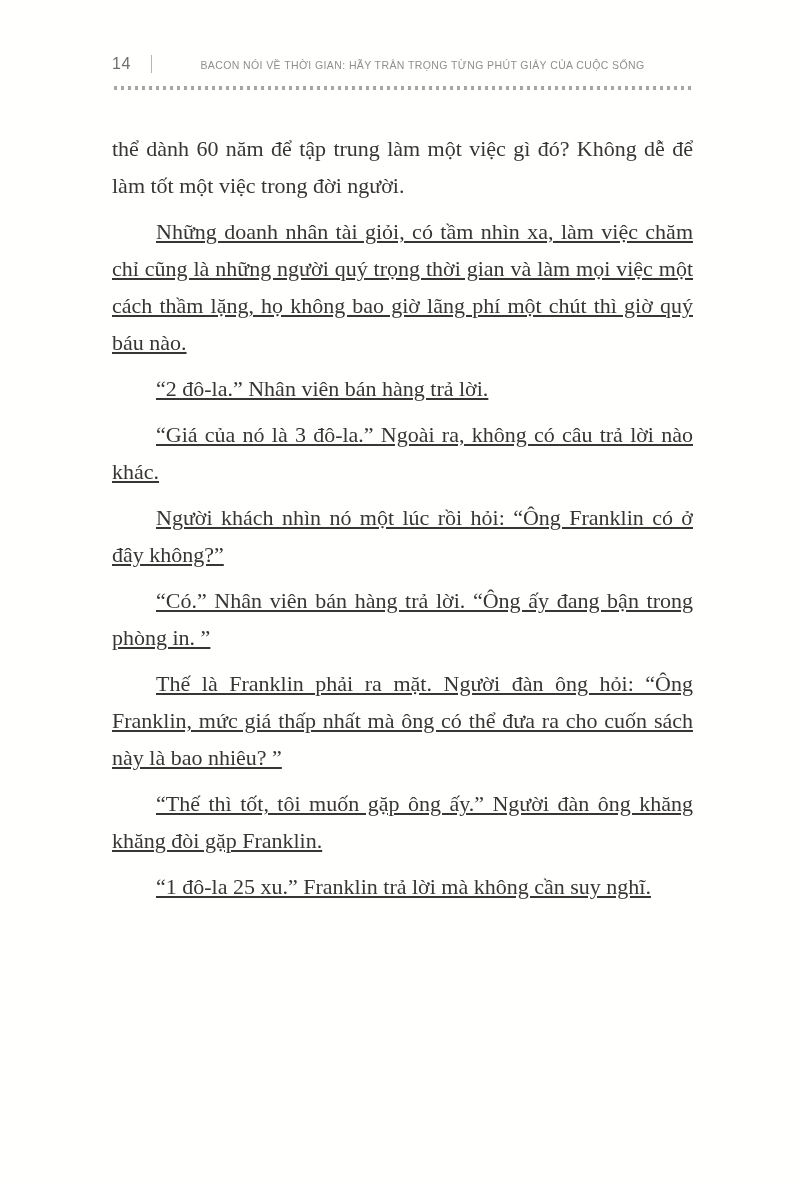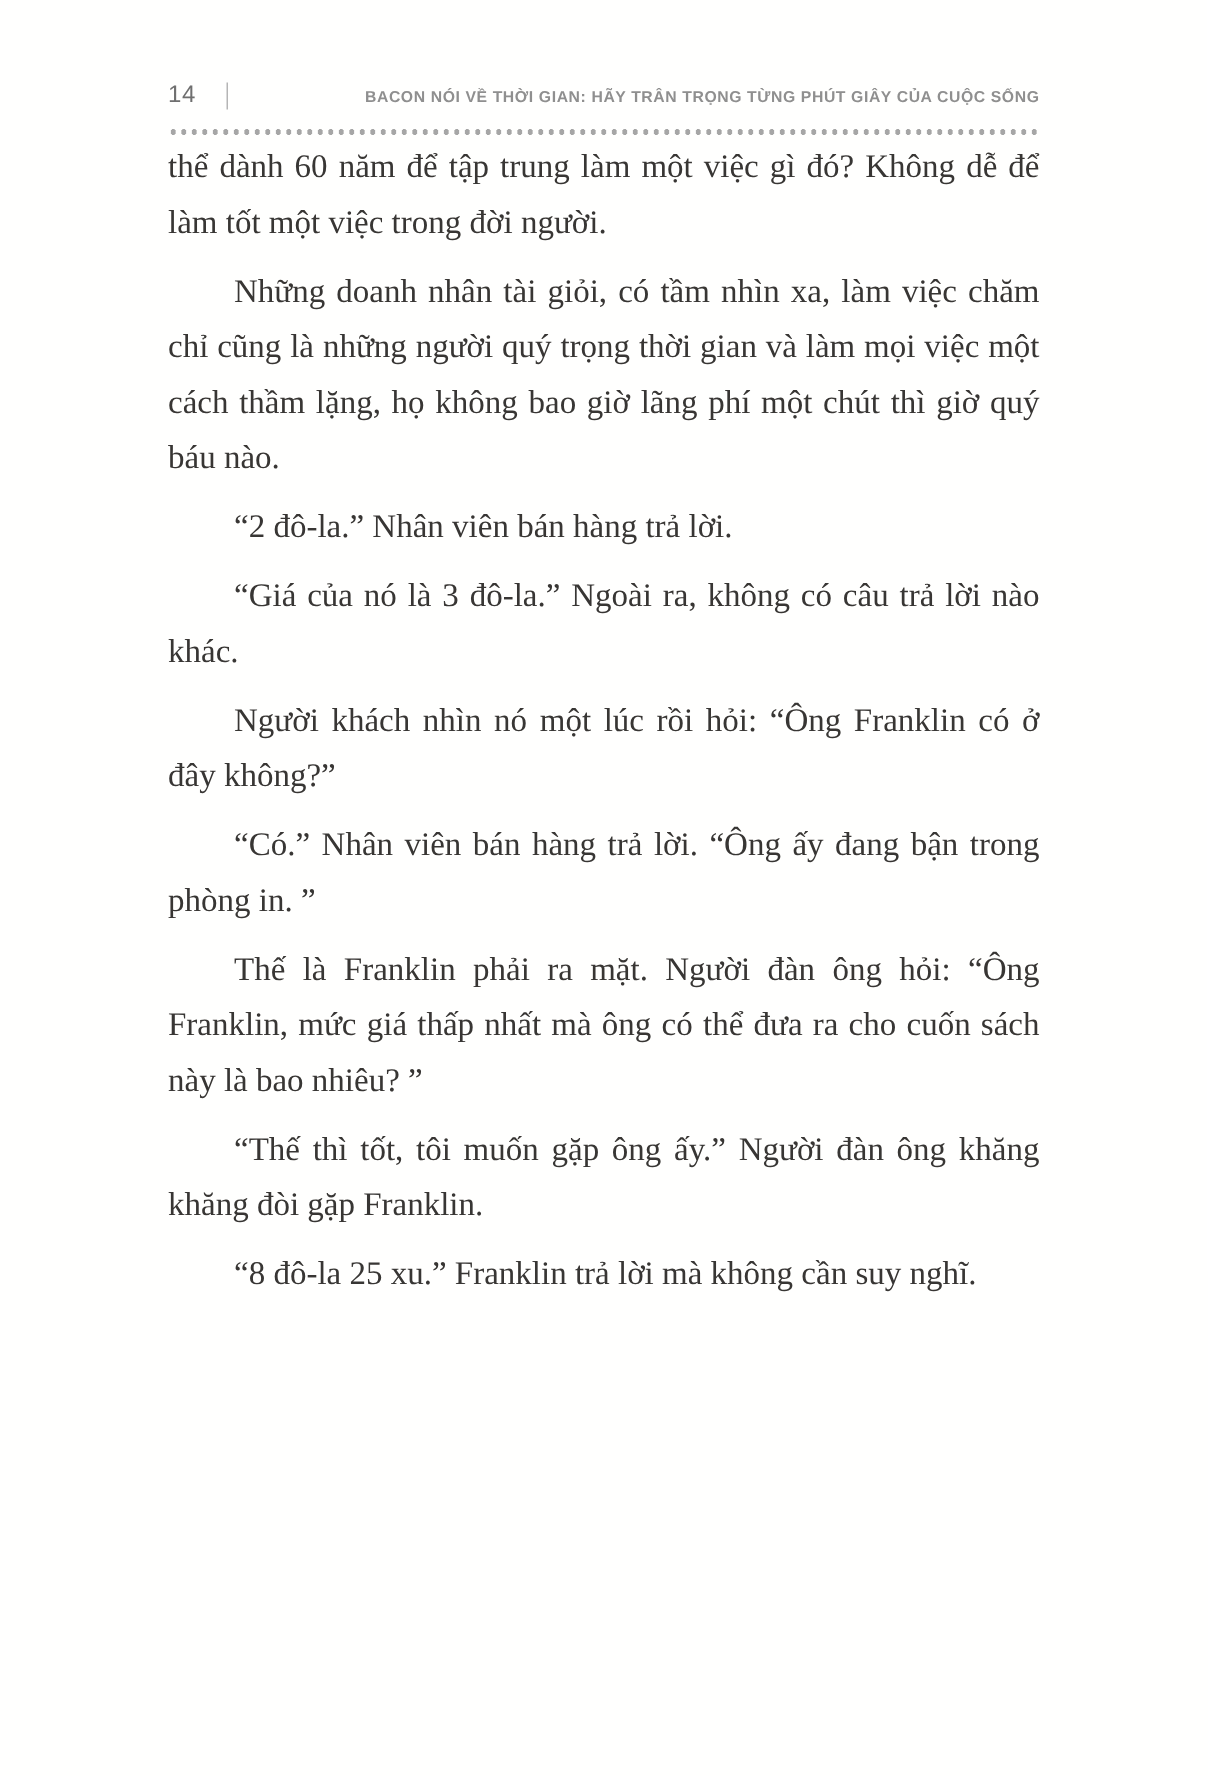--- a/index.html
+++ b/index.html
@@ -35,46 +35,48 @@
     letter-spacing: 0.5px;
     padding-right: 20px;
     border-right: 1.5px solid #b5b5b5;
     line-height: 18px;
   }
   .header-title {
     position: absolute;
     left: 40px;
     right: 0;
     top: 7px;
-    text-align: right;
+    text-align: center;
     font-size: 10.5px;
-    font-weight: 700;
+    font-weight: 400;
     color: #8f8f8f;
     letter-spacing: 0.4px;
     white-space: nowrap;
   }
   .divider {
     margin-top: 6px;
     height: 8px;
     width: 100%;
     background-image: radial-gradient(ellipse 2.6px 3.4px at 3.5px 4px, #a6a6a6 62%, rgba(166,166,166,0) 64%);
     background-size: 7px 8px;
     background-repeat: repeat-x;
   }
   .body-text {
+    margin-top: 38px;
     color: #383634;
     font-size: 22px;
     line-height: 37px;
     text-align: justify;
   }
   .body-text p {
     margin: 0 0 9px 0;
   }
   .body-text p.indent {
     text-indent: 44px;
+    text-decoration: underline;
   }
 </style>
 </head>
 <body>
 
 <div class="page">
   <div class="content">
 
     <div class="running-header">
       <span class="page-number">14</span>
@@ -85,17 +87,17 @@
 
     <div class="body-text">
         <p class="">thể dành 60 năm để tập trung làm một việc gì đó? Không dễ để làm tốt một việc trong đời người.</p>
         <p class="indent">Những doanh nhân tài giỏi, có tầm nhìn xa, làm việc chăm chỉ cũng là những người quý trọng thời gian và làm mọi việc một cách thầm lặng, họ không bao giờ lãng phí một chút thì giờ quý báu nào.</p>
         <p class="indent">“2 đô-la.” Nhân viên bán hàng trả lời.</p>
         <p class="indent">“Giá của nó là 3 đô-la.” Ngoài ra, không có câu trả lời nào khác.</p>
         <p class="indent">Người khách nhìn nó một lúc rồi hỏi: “Ông Franklin có ở đây không?”</p>
         <p class="indent">“Có.” Nhân viên bán hàng trả lời. “Ông ấy đang bận trong phòng in. ”</p>
         <p class="indent">Thế là Franklin phải ra mặt. Người đàn ông hỏi: “Ông Franklin, mức giá thấp nhất mà ông có thể đưa ra cho cuốn sách này là bao nhiêu? ”</p>
         <p class="indent">“Thế thì tốt, tôi muốn gặp ông ấy.” Người đàn ông khăng khăng đòi gặp Franklin.</p>
-        <p class="indent">“8 đô-la 25 xu.” Franklin trả lời mà không cần suy nghĩ.</p>
+        <p class="indent">“1 đô-la 25 xu.” Franklin trả lời mà không cần suy nghĩ.</p>
       </div>
 
   </div>
 </div>
 
 </body></html>

